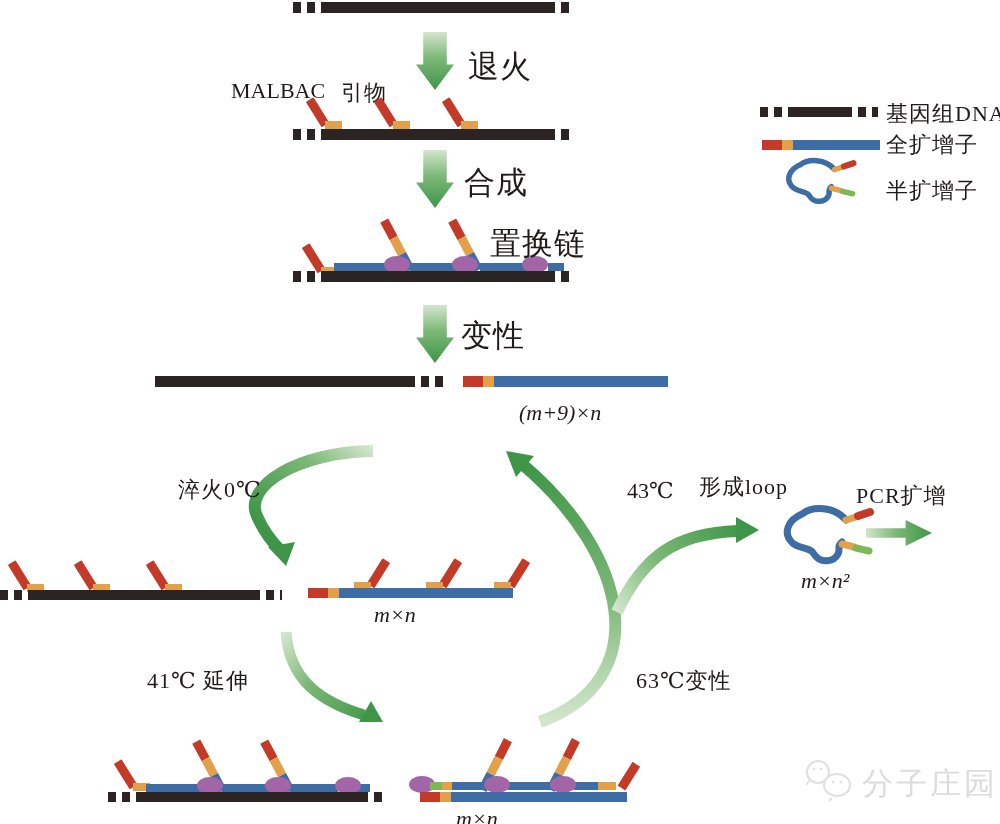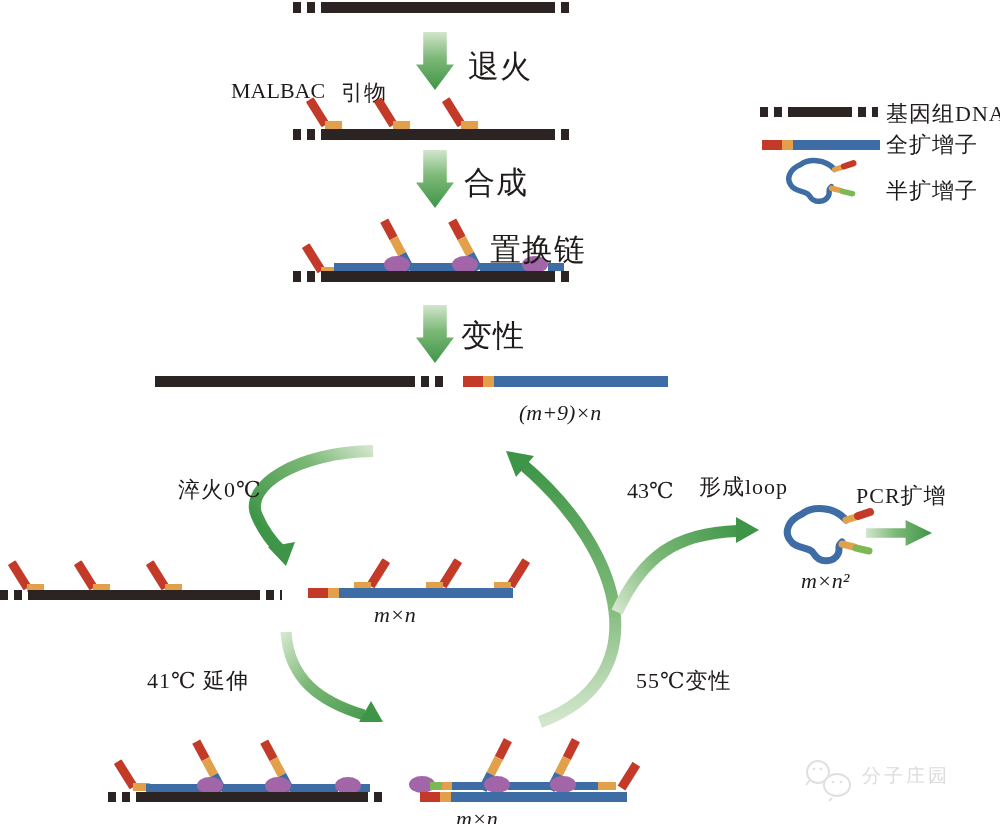--- a/index.html
+++ b/index.html
@@ -41,21 +41,21 @@
     clip-path:polygon(19% 0,81% 0,81% 56%,100% 56%,50% 100%,0 56%,19% 56%)}
   
   .harrow{position:absolute;width:66px;height:26px;
     background:linear-gradient(90deg,var(--green_light) 0%,var(--green_mid) 45%,var(--green_dark) 100%);
     clip-path:polygon(0 32%,60% 32%,60% 0,100% 50%,60% 100%,60% 68%,0 68%)}
   
   .lbl{position:absolute;font-size:22px;color:var(--ink);white-space:nowrap;letter-spacing:1px}
   .lbl.big{font-size:31px}
   .lbl.math{font-style:italic;letter-spacing:0}
   .lbl.latin{letter-spacing:0}
-  .wm{position:absolute;font-size:19px;color:var(--watermark);letter-spacing:3px}
+  .wm{position:absolute;font-size:31px;color:var(--watermark);letter-spacing:3px}
   svg{position:absolute;pointer-events:none}
 </style>
 </head>
 <body>
 
 <div class="strand" style="left:293px;top:2px;width:282px">
   <i class="dash" style="width:32px"></i>
     <i class="solid"></i>
     <i class="dash" style="width:28px"></i>
 </div>
@@ -101,21 +101,21 @@
     <i class="d-blue"></i>
   </div>
 <div class="disp" style="left:474px;top:214px">
     <i class="d-red"></i>
     <i class="d-orange"></i>
     <i class="d-blue"></i>
   </div>
 <i class="pol" style="left:384px;top:256px"></i>
 <i class="pol" style="left:452px;top:256px"></i>
 <i class="pol" style="left:522px;top:256px"></i>
-<div class="lbl big" style="left:490px;top:229px">置换链</div>
+<div class="lbl big" style="left:490px;top:223px">置换链</div>
 <div class="strand" style="left:293px;top:271px;width:282px">
   <i class="dash" style="width:32px"></i>
     <i class="solid"></i>
     <i class="dash" style="width:28px"></i>
 </div>
 
 <div class="varrow" style="left:416px;top:305px"></div>
 <div class="lbl big" style="left:461px;top:315px">变性</div>
 
 <div class="strand" style="left:155px;top:376px;width:288px">
@@ -164,21 +164,21 @@
 
   <path d="M617,612 C643,556 676,533 738,531" fill="none" stroke="url(#g4)" stroke-width="12"></path>
   <polygon points="759,530 736,517 736,543" fill="#3e9547"></polygon>
 </svg>
 
 <div class="lbl" style="left:178px;top:475px">淬火0℃</div>
 <div class="lbl latin" style="left:627px;top:478px">43℃</div>
 <div class="lbl" style="left:699px;top:472px">形成loop</div>
 <div class="lbl" style="left:856px;top:481px">PCR扩增</div>
 <div class="lbl" style="left:147px;top:666px">41℃ 延伸</div>
-<div class="lbl" style="left:636px;top:666px">55℃变性</div>
+<div class="lbl" style="left:636px;top:666px">63℃变性</div>
 
 <div class="primer" style="left:10px;top:556px">
     <i class="p-diag"></i>
     <i class="p-foot"></i>
   </div>
 <div class="primer" style="left:76px;top:556px">
     <i class="p-diag"></i>
     <i class="p-foot"></i>
   </div>
 <div class="primer" style="left:148px;top:556px">

